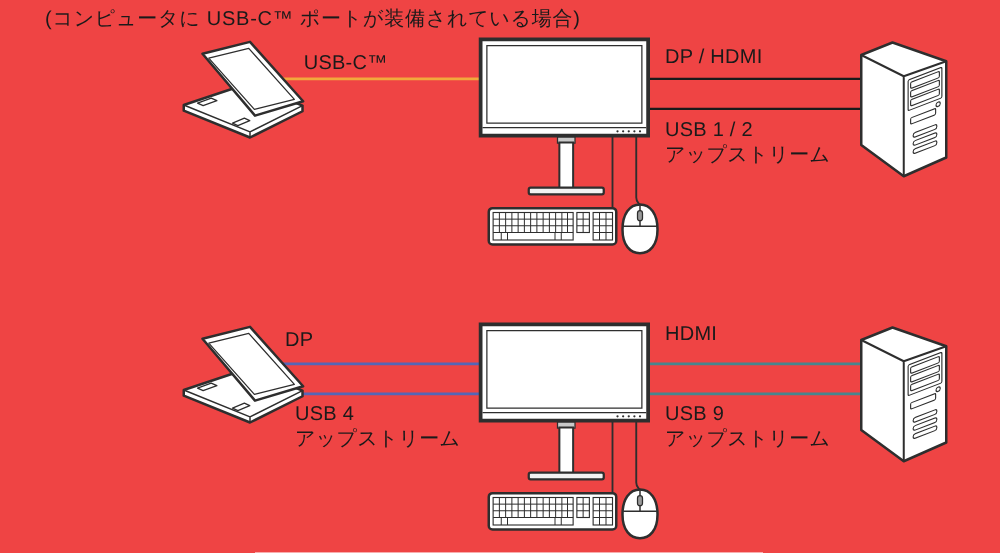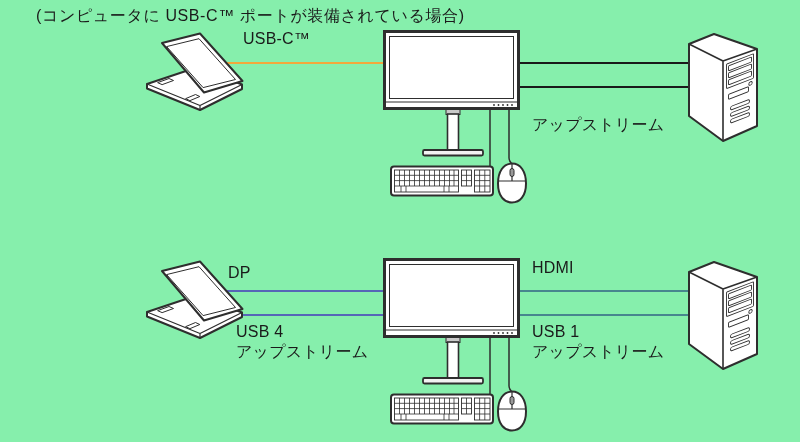--- a/index.html
+++ b/index.html
@@ -1,17 +1,17 @@
 <!DOCTYPE html>
 <html><head>
 <meta charset="utf-8">
 <style>
   html,body{margin:0;padding:0;background:#fff;}
   .stage{
-    position:relative;width:800px;height:442px;background:#86efac;overflow:hidden;
+    position:relative;width:800px;height:442px;background:#ef4444;overflow:hidden;
     font-family:"Liberation Sans","DejaVu Sans",sans-serif;color:#1a1a1a;
   }
   .stage svg{position:absolute;left:0;top:0;}
   .lbl{position:absolute;font-size:16px;line-height:21px;letter-spacing:.2px;white-space:nowrap;}
   .hdr{letter-spacing:.6px;}
   .cable{stroke-width:2.2;fill:none;}
   .cable-thin{stroke-width:1.8;fill:none;}
 </style>
 </head>
 <body>
@@ -87,23 +87,25 @@
       <line class="cable" x1="232" y1="87" x2="390" y2="87" stroke="#5566B7"></line>
       <line class="cable" x1="515" y1="63" x2="696" y2="63" stroke="#47868E"></line>
       <line class="cable" x1="515" y1="87" x2="696" y2="87" stroke="#47868E"></line>
       <use href="#laptop-shape"></use>
       <use href="#display-set-shape"></use>
       <use href="#tower-shape"></use>
     </g>
   </svg>
 
   <div class="lbl hdr" style="left:36px;top:5px">(コンピュータに USB-C™ ポートが装備されている場合)</div>
-  <div class="lbl" style="left:243px;top:28px">USB-C™</div>
+  <div class="lbl" style="left:243px;top:40px">USB-C™</div>
+  <div class="lbl" style="left:532px;top:35px">DP / HDMI</div>
+  <div class="lbl" style="left:532px;top:94px">USB 1 / 2</div>
   <div class="lbl" style="left:532px;top:114px">アップストリーム</div>
 
   <div class="lbl" style="left:228px;top:262px">DP</div>
   <div class="lbl" style="left:236px;top:321px">USB 4</div>
   <div class="lbl" style="left:236px;top:341px">アップストリーム</div>
   <div class="lbl" style="left:532px;top:257px">HDMI</div>
-  <div class="lbl" style="left:532px;top:321px">USB 1</div>
+  <div class="lbl" style="left:532px;top:321px">USB 9</div>
   <div class="lbl" style="left:532px;top:341px">アップストリーム</div>
 
 </div>
 
 </body></html>

